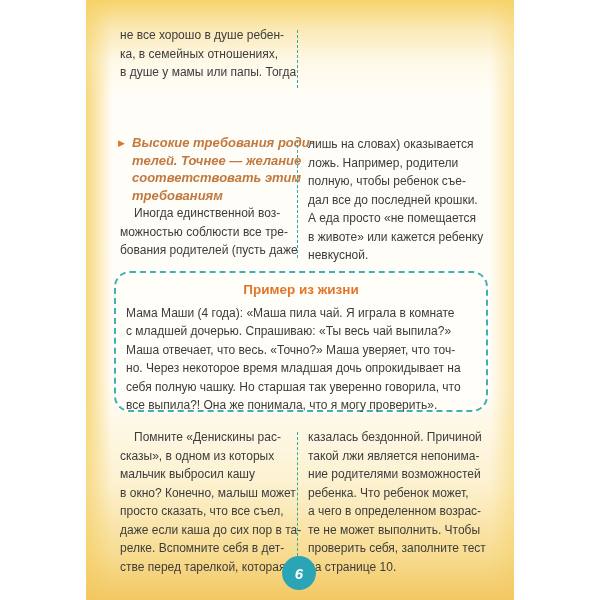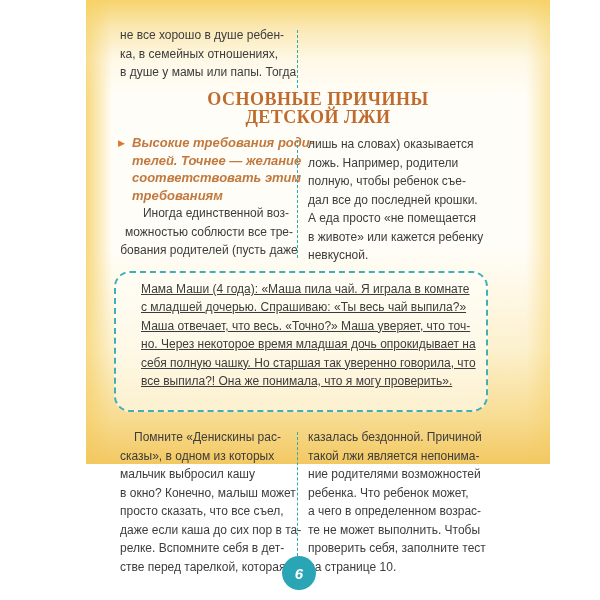--- a/index.html
+++ b/index.html
@@ -4,28 +4,27 @@
 <style>
   html, body { margin: 0; padding: 0; }
   body {
     width: 600px; height: 600px;
     background: #ffffff;
     font-family: "Liberation Sans", sans-serif;
     overflow: hidden;
     position: relative;
   }
   .page {
-    position: absolute; left: 86px; top: 0; width: 428px; height: 464px;
+    position: absolute; left: 86px; top: 0; width: 428px; height: 600px;
     background-color: #fffdf7;
     background-image:
       linear-gradient(to bottom, rgba(246,209,100,0.95) 0px, rgba(247,216,125,0.55) 28px, rgba(250,233,180,0.25) 60px, rgba(250,233,180,0) 95px),
       linear-gradient(to top, rgba(242,199,95,0.98) 0px, rgba(245,208,110,0.75) 45px, rgba(248,222,145,0.40) 115px, rgba(250,233,180,0) 215px),
       linear-gradient(to right, rgba(246,210,105,0.85) 0px, rgba(246,210,105,0) 26px),
       linear-gradient(to left, rgba(246,210,105,0.55) 0px, rgba(246,210,105,0) 24px);
-    padding-left: 36px;
   }
   .body-text {
     position: absolute;
     font-size: 12px; line-height: 18.5px;
     color: #3c3c3c;
     white-space: pre;
   }
   .indent-first { text-indent: 14px; }
   .divider {
     position: absolute; left: 211px; width: 0;
@@ -54,23 +53,23 @@
     box-sizing: border-box;
     border: 2px dashed #3fb0b5; border-radius: 16px;
     background: rgba(255,255,252,0.55);
   }
   .example-title {
     margin-top: 9px; text-align: center;
     font-weight: bold; font-size: 13.5px;
     color: #e0762c;
   }
   .example-body {
-    margin: 7px 12px 0 25px;
+    margin: 7px 12px 0 10px;
     font-size: 12px; line-height: 18.4px;
-    color: #3c3c3c; white-space: pre; text-decoration: underline;
+    color: #3c3c3c; white-space: pre;
   }
   .page-circle {
     position: absolute; left: 196px; top: 556px;
     width: 34px; height: 34px; border-radius: 50%;
     background: #2aa5b5;
     display: flex; align-items: center; justify-content: center;
   }
   .page-circle span {
     color: #ffffff; font-weight: bold; font-style: italic; font-size: 15px;
   }
@@ -78,43 +77,40 @@
 </head>
 <body>
 
 <div class="page">
 
   <div class="body-text" style="left:34px; top:26px; width:178px;">не все хорошо в душе ребен-
 ка, в семейных отношениях,
 в душе у мамы или папы. Тогда</div>
   <div class="divider" style="top:30px; height:58px;"></div>
 
-  <div class="heading">
-    <div>ОСНОВНЫЕ ПРИЧИНЫ</div>
-    <div>ДЕТСКОЙ ЛЖИ</div>
-  </div>
 
   <div class="bullet-marker">▶</div>
   <div class="bullet-heading">Высокие требования роди-
 телей. Точнее — желание
 соответствовать этим
 требованиям</div>
-  <div class="body-text indent-first" style="left:34px; top:204px; width:178px;text-align:center;">Иногда единственной воз-
+  <div class="body-text indent-first" style="left:34px; top:204px; width:178px;">Иногда единственной воз-
 можностью соблюсти все тре-
 бования родителей (пусть даже</div>
   <div class="body-text" style="left:222px; top:135px; width:182px;">лишь на словах) оказывается
 ложь. Например, родители
 полную, чтобы ребенок съе-
 дал все до последней крошки.
 А еда просто «не помещается
 в животе» или кажется ребенку
 невкусной.</div>
   <div class="divider" style="top:140px; height:118px;"></div>
 
   <div class="example-box">
+    <div class="example-title">Пример из жизни</div>
     <div class="example-body">Мама Маши (4 года): «Маша пила чай. Я играла в комнате
 с младшей дочерью. Спрашиваю: «Ты весь чай выпила?»
 Маша отвечает, что весь. «Точно?» Маша уверяет, что точ-
 но. Через некоторое время младшая дочь опрокидывает на
 себя полную чашку. Но старшая так уверенно говорила, что
 все выпила?! Она же понимала, что я могу проверить».</div>
   </div>
 
   <div class="body-text indent-first" style="left:34px; top:428px; width:180px;">Помните «Денискины рас-
 сказы», в одном из которых

